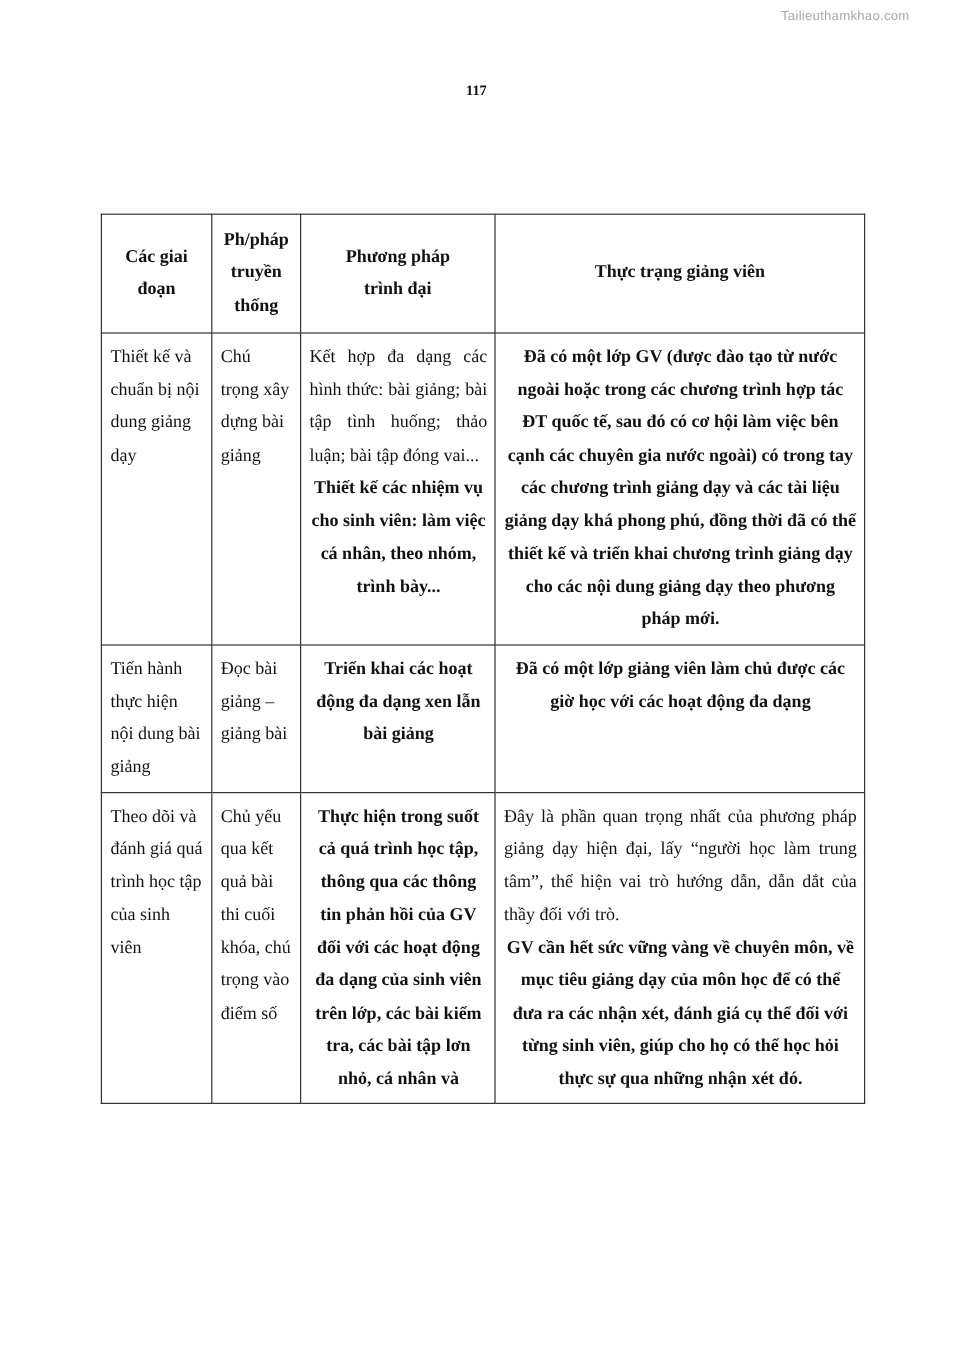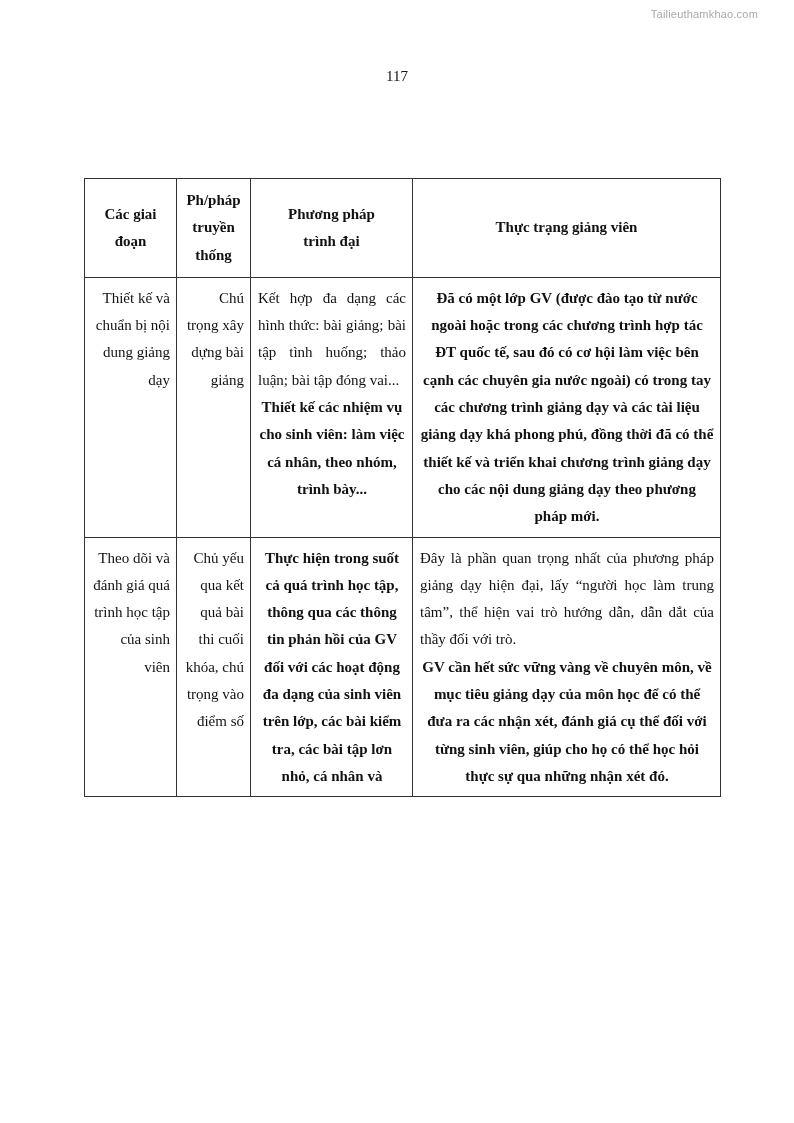--- a/index.html
+++ b/index.html
@@ -34,22 +34,23 @@
     letter-spacing: 0.2px;
     white-space: nowrap;
   }
 
   .page-number {
     position: absolute;
     left: 0;
     right: 0;
     top: 68px;
     text-align: center;
-    font-size: 15px;
+    font-size: 12px;
     color: #111;
+    font-weight: bold;
   }
 
   .table-title {
     position: absolute;
     left: 150px;
     width: 494px;
     top: 106px;
     text-align: center;
     font-size: 16.5px;
     font-weight: bold;
@@ -84,21 +85,21 @@
   .col1 { width: 92px; }
   .col2 { width: 74px; }
   .col3 { width: 162px; }
   .col4 { width: 308px; }
 
   td.just {
     text-align: justify;
     text-justify: inter-word;
   }
   td.plain {
-    text-align: right;
+    text-align: left;
     margin-top: 40px;
   }
 
   td.just p, td.plain p {
     margin: 0;
   }
   td.just p.last, td.plain p.last {
     text-align: center;
     font-weight: bold;
   }
@@ -156,20 +157,30 @@
         <td class="plain r1c2">Chú trọng xây dựng bài giảng</td>
         <td class="just">
           <p>Kết hợp đa dạng các hình thức: bài giảng; bài tập tình huống; thảo luận; bài tập đóng vai...</p>
           <p class="last">Thiết kế các nhiệm vụ cho sinh viên: làm việc cá nhân, theo nhóm, trình bày...</p>
         </td>
         <td class="just">
           <p class="last">Đã có một lớp GV (được đào tạo từ nước ngoài hoặc trong các chương trình hợp tác ĐT quốc tế, sau đó có cơ hội làm việc bên cạnh các chuyên gia nước ngoài) có trong tay các chương trình giảng dạy và các tài liệu giảng dạy khá phong phú, đồng thời đã có thể thiết kế và triển khai chương trình giảng dạy cho các nội dung giảng dạy theo phương pháp mới.</p>
         </td>
       </tr>
 
+      <tr>
+        <td class="plain r2c1">Tiến hành thực hiện nội dung bài giảng</td>
+        <td class="plain r2c2">Đọc bài giảng – giảng bài</td>
+        <td class="just tall-pad">
+          <p class="last">Triển khai các hoạt động đa dạng xen lẫn bài giảng</p>
+        </td>
+        <td class="just tall-pad">
+          <p class="last">Đã có một lớp giảng viên làm chủ được các giờ học với các hoạt động đa dạng</p>
+        </td>
+      </tr>
 
       <tr>
         <td class="plain r3c1">Theo dõi và đánh giá quá trình học tập của sinh viên</td>
         <td class="plain r3c2">Chủ yếu qua kết quả bài thi cuối khóa, chú trọng vào điểm số</td>
         <td class="just">
           <p class="last">Thực hiện trong suốt cả quá trình học tập, thông qua các thông tin phản hồi của GV đối với các hoạt động đa dạng của sinh viên trên lớp, các bài kiểm tra, các bài tập lơn nhỏ, cá nhân và</p>
         </td>
         <td class="just">
           <p>Đây là phần quan trọng nhất của phương pháp giảng dạy hiện đại, lấy “người học làm trung tâm”, thể hiện vai trò hướng dẫn, dẫn dắt  của thầy đối với trò.</p>
           <p class="last">GV cần hết sức vững vàng về chuyên môn, về mục tiêu giảng dạy của môn học để có thể đưa ra các nhận xét, đánh giá cụ thể đối với từng sinh viên, giúp cho họ có thể học hỏi thực sự qua những nhận xét đó.</p>

